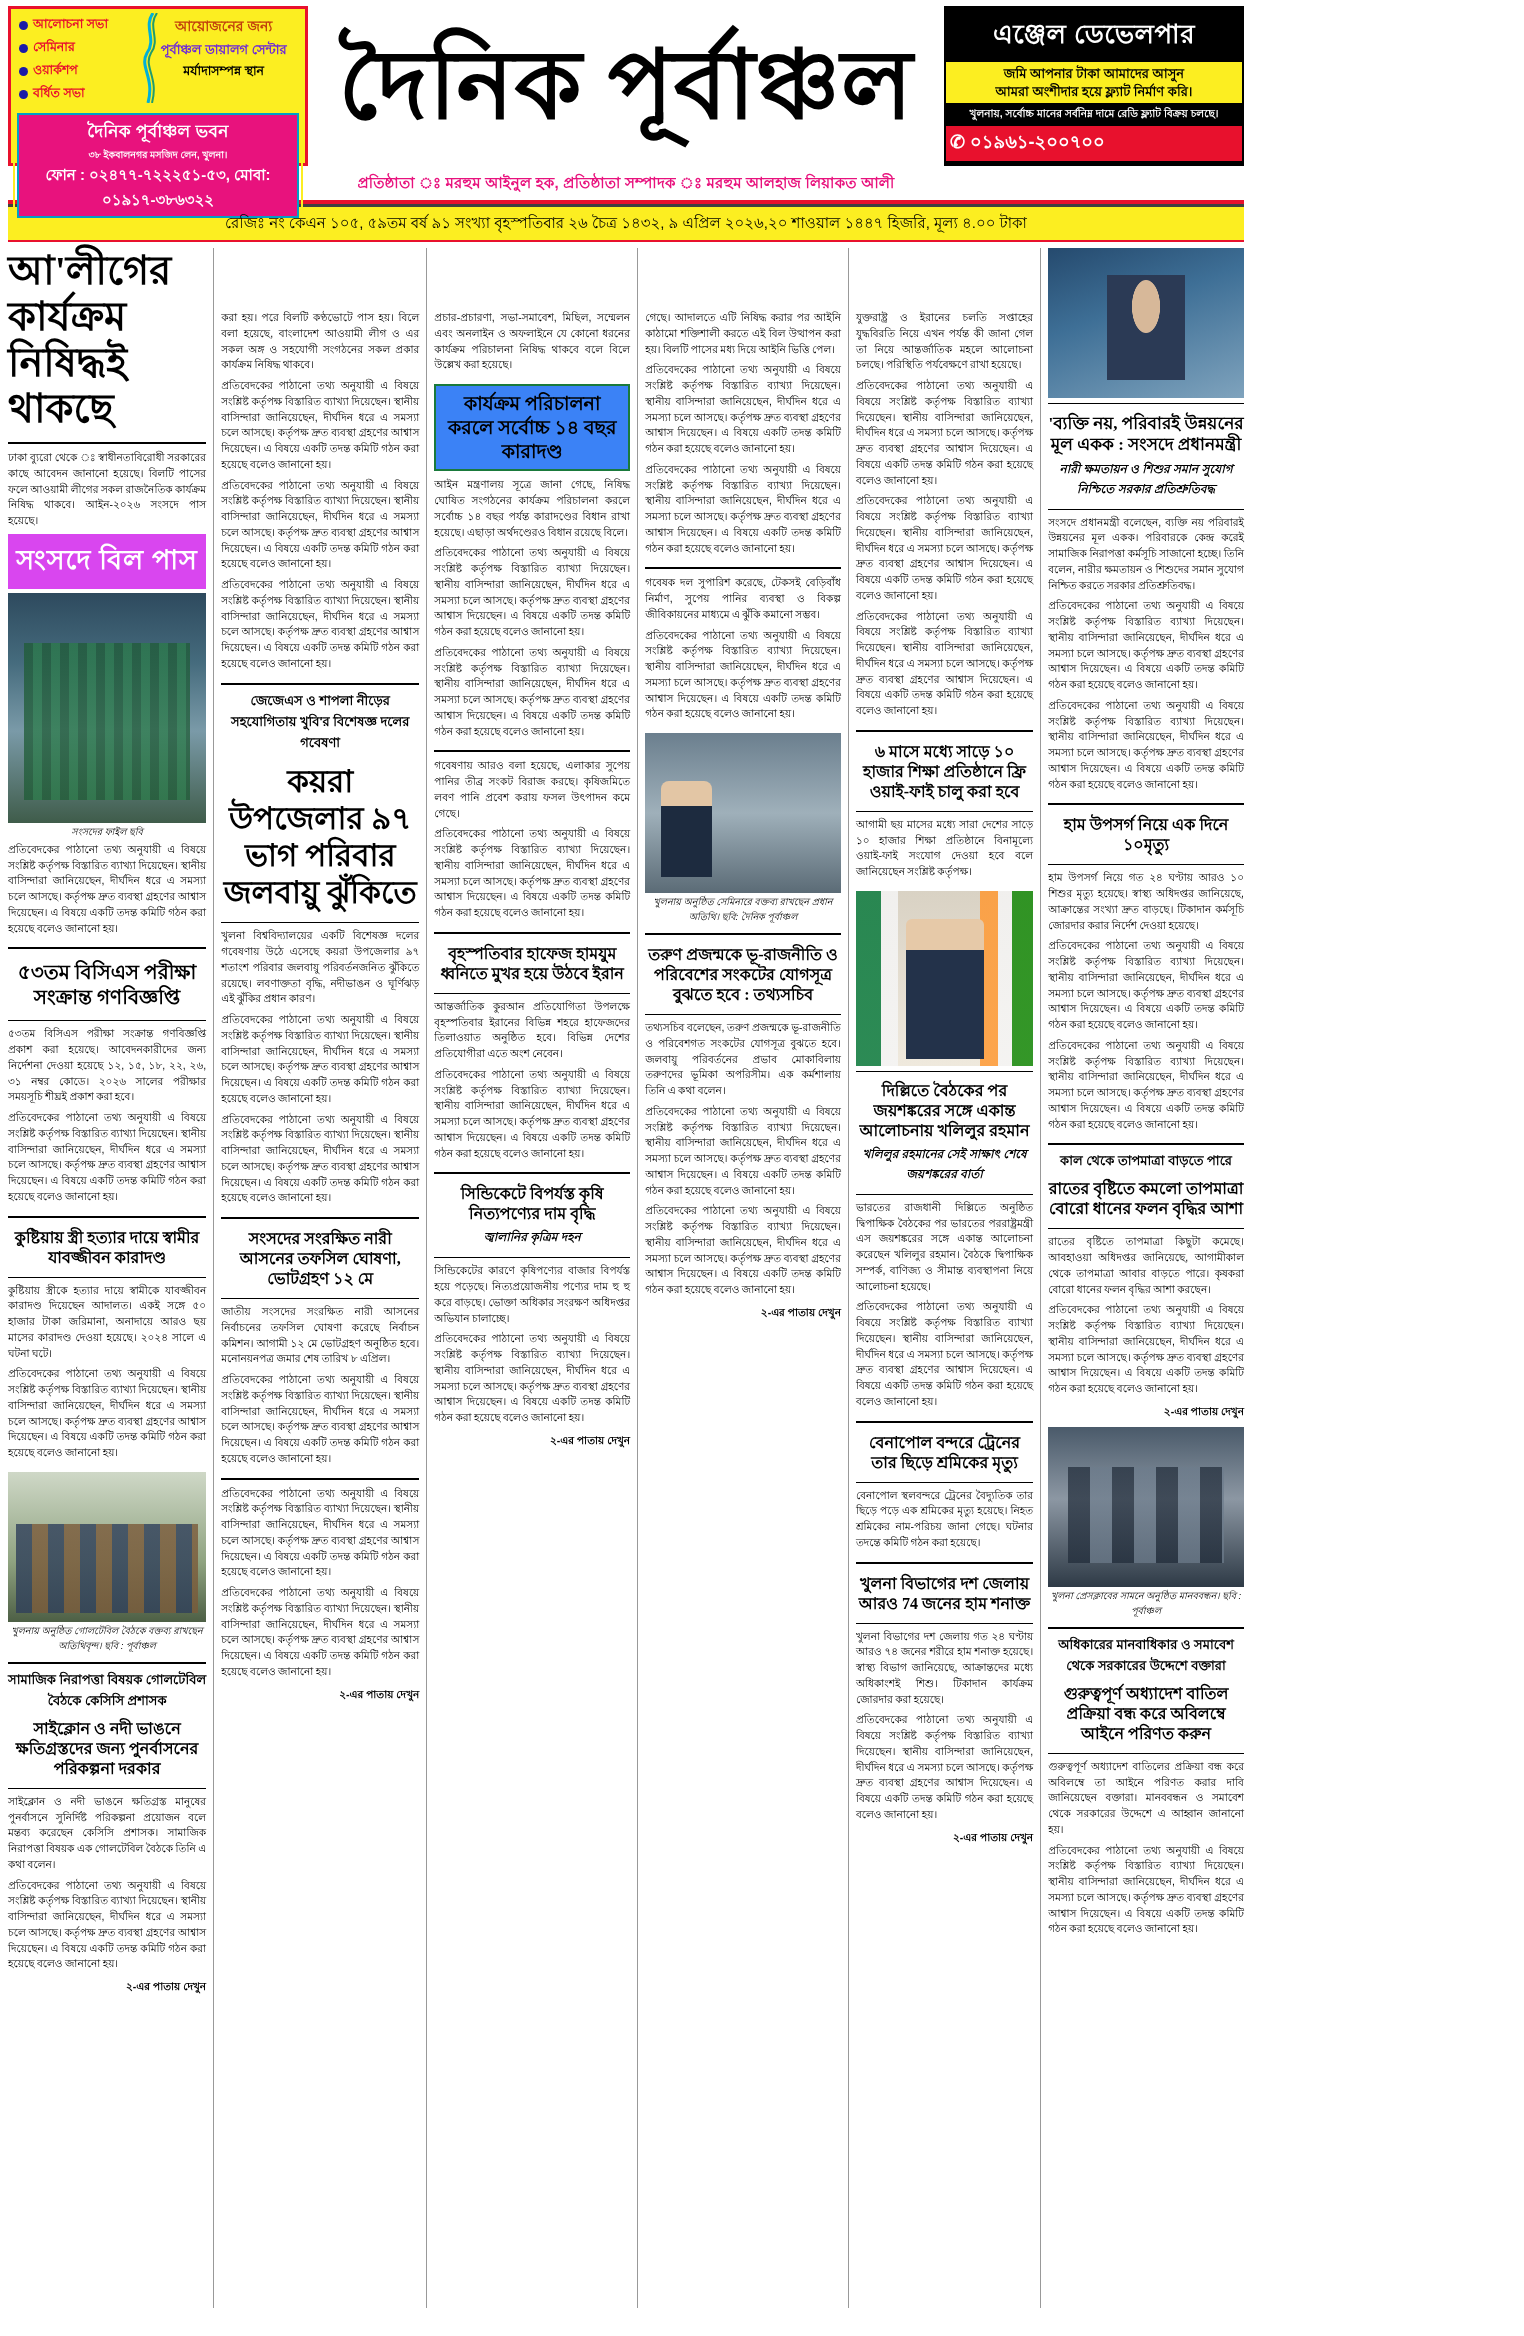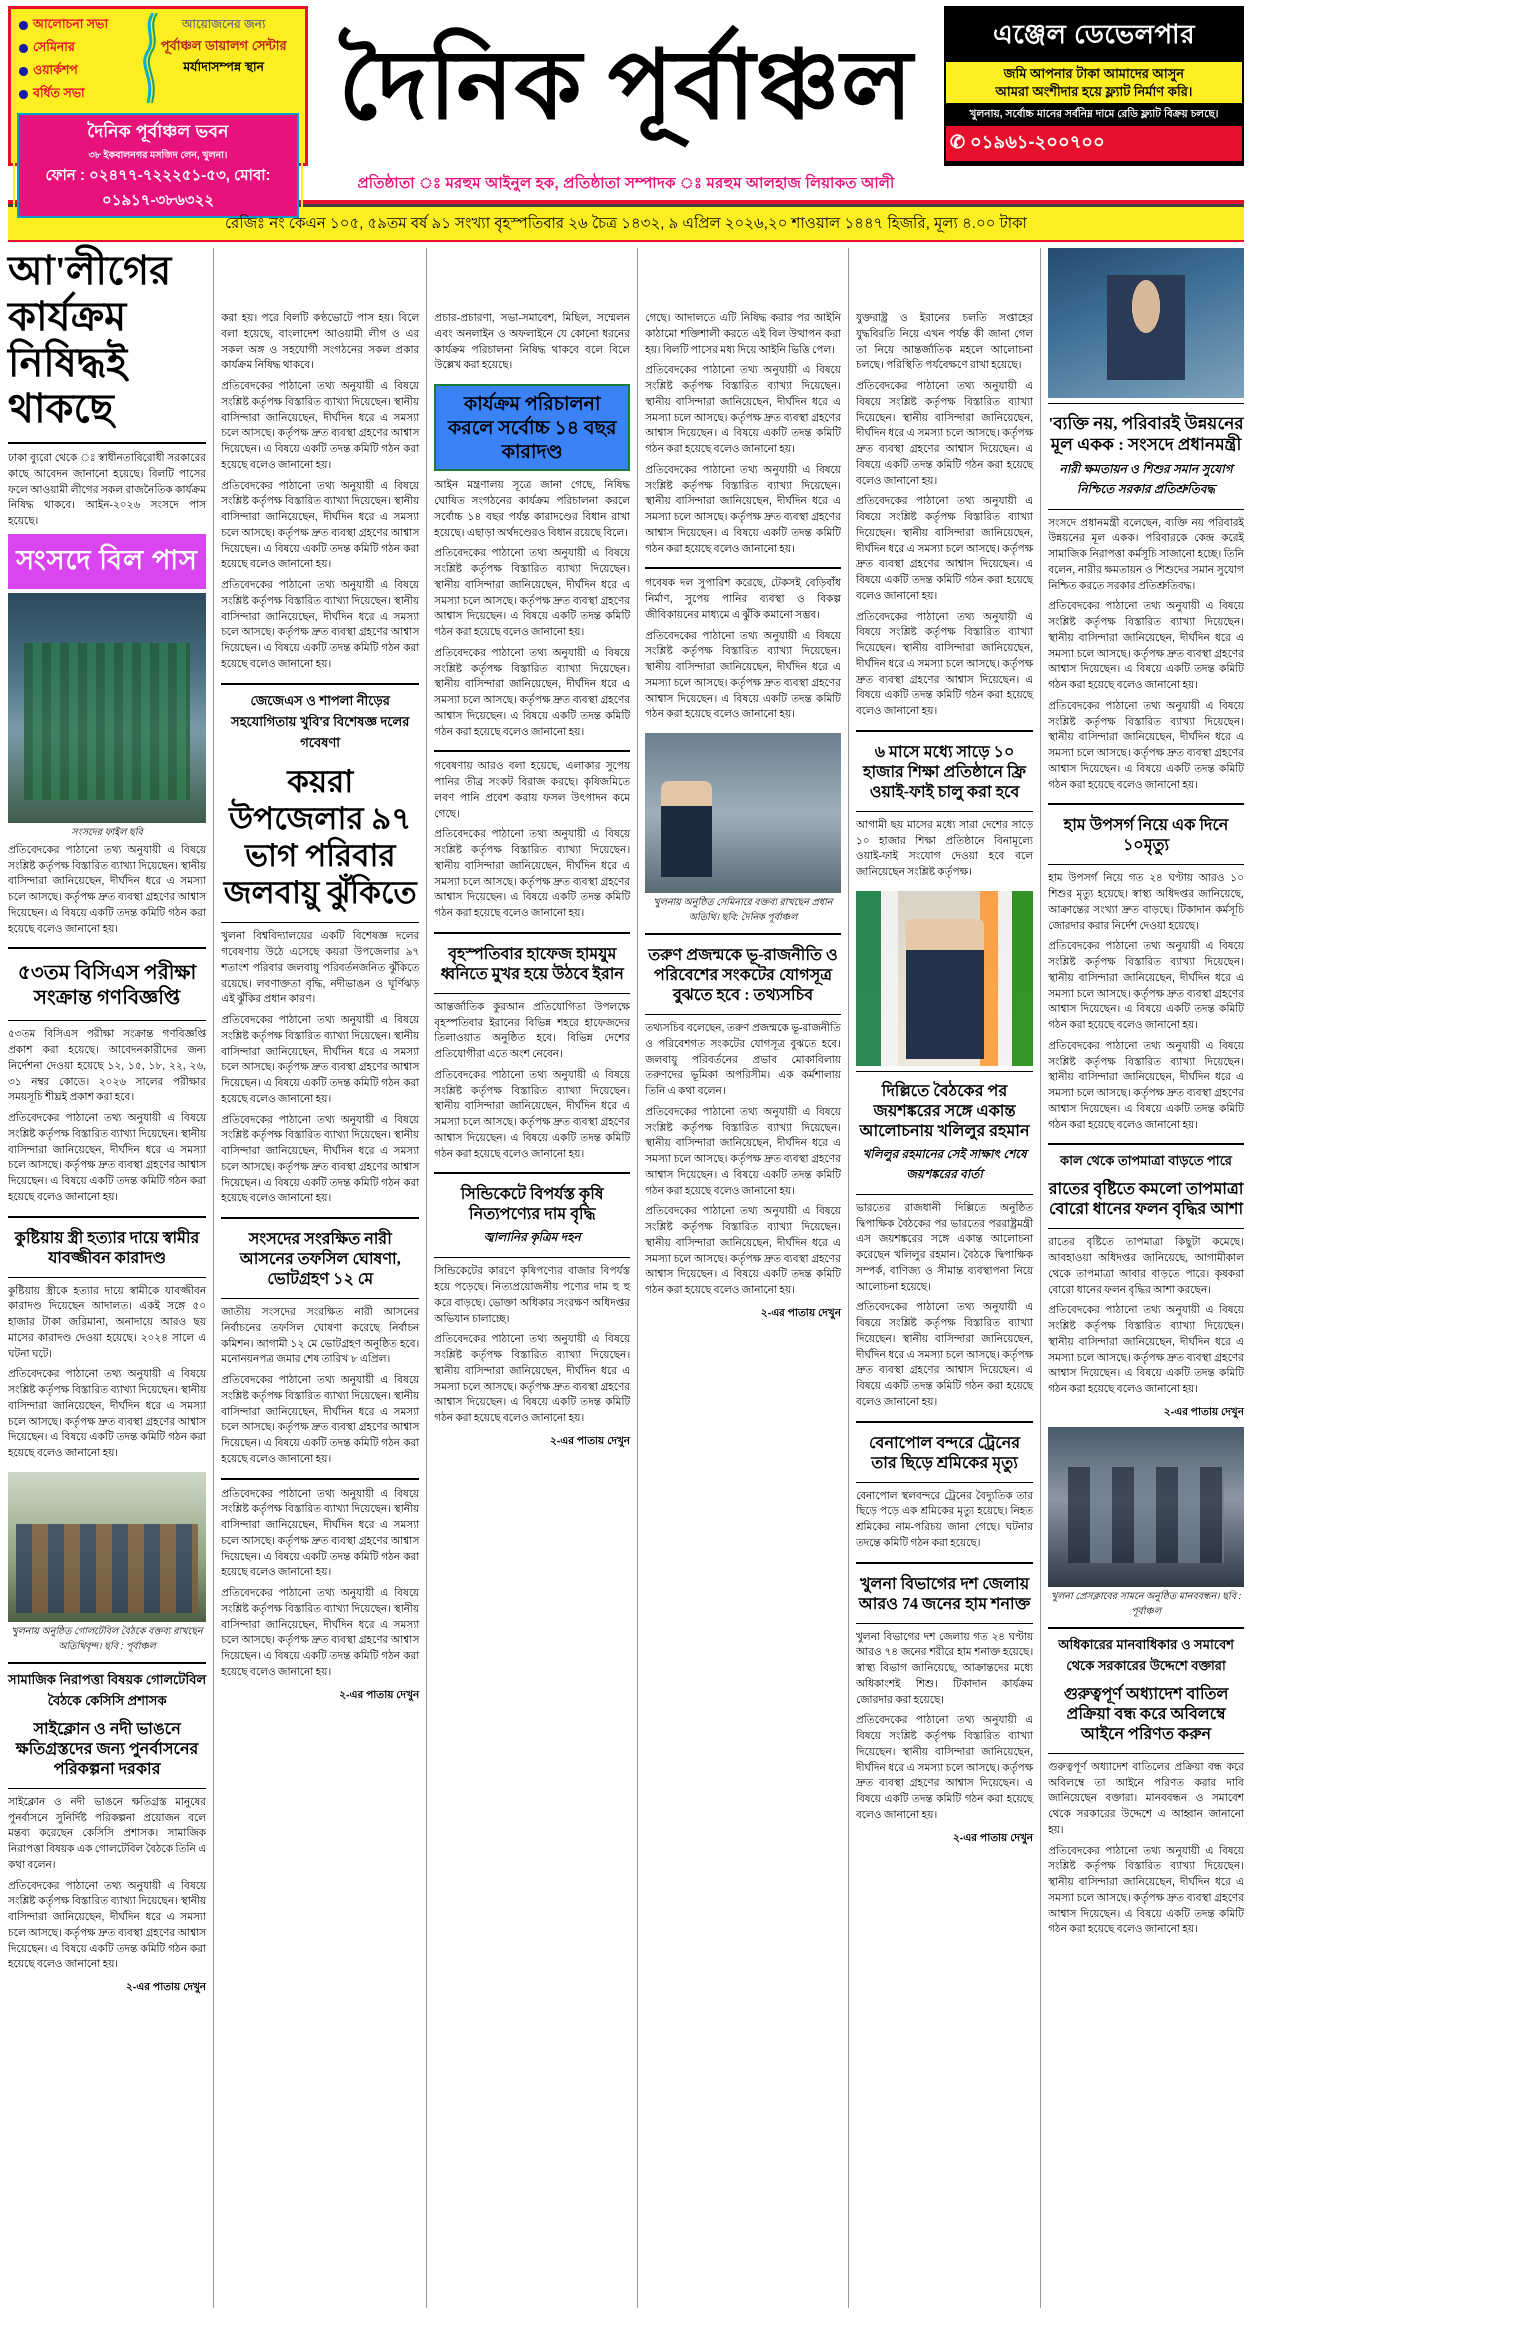--- a/index.html
+++ b/index.html
@@ -17,22 +17,22 @@
   .ad-left {
     width:300px; border:3px solid #e8112d; background:#fcee21;
     display:flex; flex-direction:column; padding:2px;
   }
   .ad-left-top { display:flex; flex:1; position:relative; }
   .ad-bullets { width:46%; padding:4px 2px 4px 6px; }
   .ad-bullet { display:flex; align-items:center; gap:5px; margin-bottom:3px; }
   .ad-bullet .dot { width:9px; height:9px; border-radius:50%; background:#1a1aa8; flex:none; }
   .ad-bullet span.txt { color:#e8112d; font-size:12.5px; font-weight:bold; white-space:nowrap;}
   .ad-right-txt { flex:1; padding:4px 4px 0 2px; text-align:center; }
-  .ad-r1 { font-size:12px; font-weight:bold; color:#737373; white-space:nowrap;}
-  .ad-r2 { font-size:13px; font-weight:bold; color:#b91c1c; white-space:nowrap; margin:1px 0;}
+  .ad-r1 { font-size:14px; font-weight:bold; color:#c2410c; white-space:nowrap;}
+  .ad-r2 { font-size:13px; font-weight:bold; color:#6d28d9; white-space:nowrap; margin:1px 0;}
   .ad-r3 { font-size:12.5px; font-weight:bold; color:#000; white-space:nowrap;}
   .squiggle { position:absolute; left:44%; top:2px; bottom:2px; width:18px; }
   .ad-left-bot {
     border:2px solid #00a0c6; background:#e8127d;
     margin:2px 4px 2px 4px; padding:3px 2px; text-align:center;
     outline:2px solid #fcee21; outline-offset:2px;
   }
   .ad-b1 { color:#fff; font-size:17px; font-weight:bold; letter-spacing:.3px;}
   .ad-b2 { color:#fff; font-size:9.5px; font-weight:bold; margin-top:2px;}
   .ad-b3 { color:#fff; font-size:15px; font-weight:bold; }

